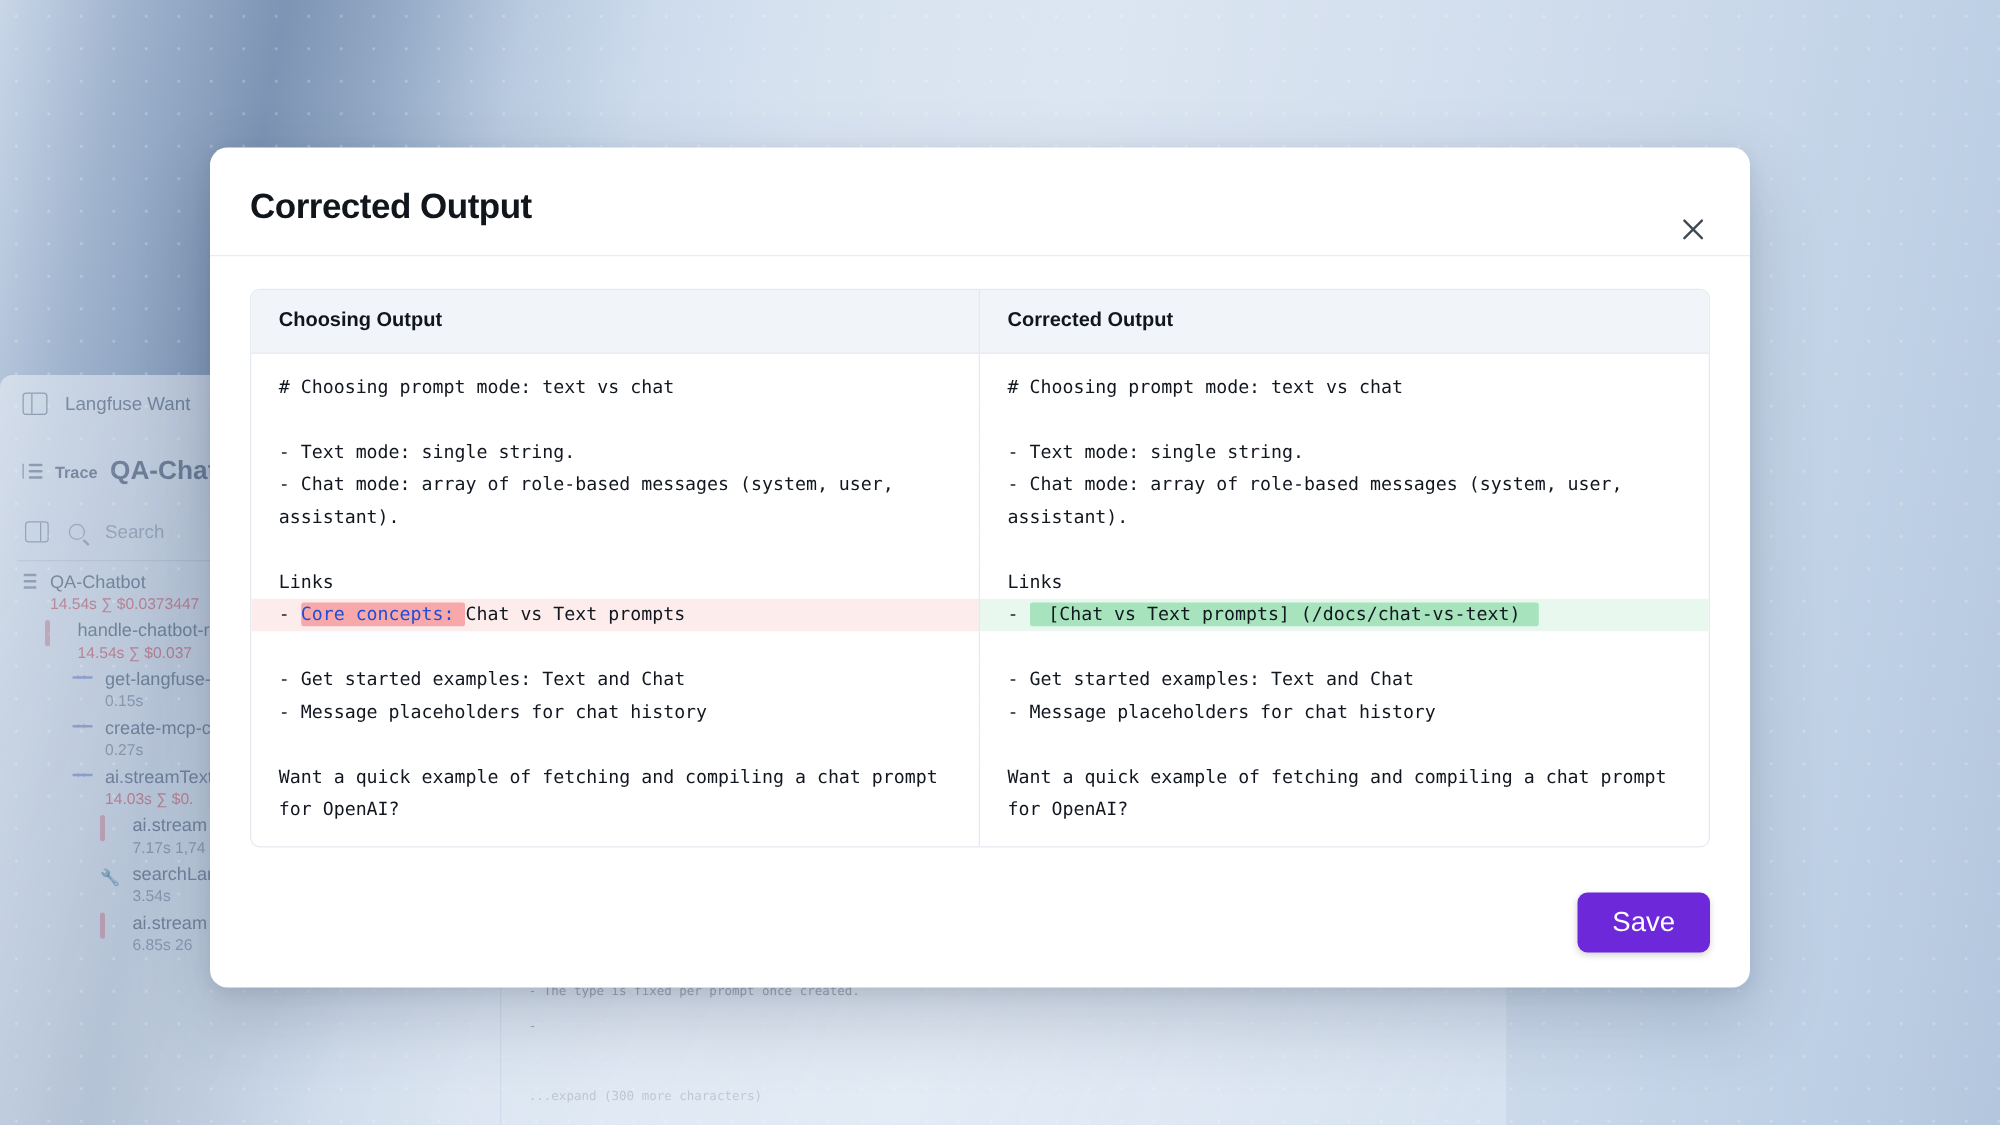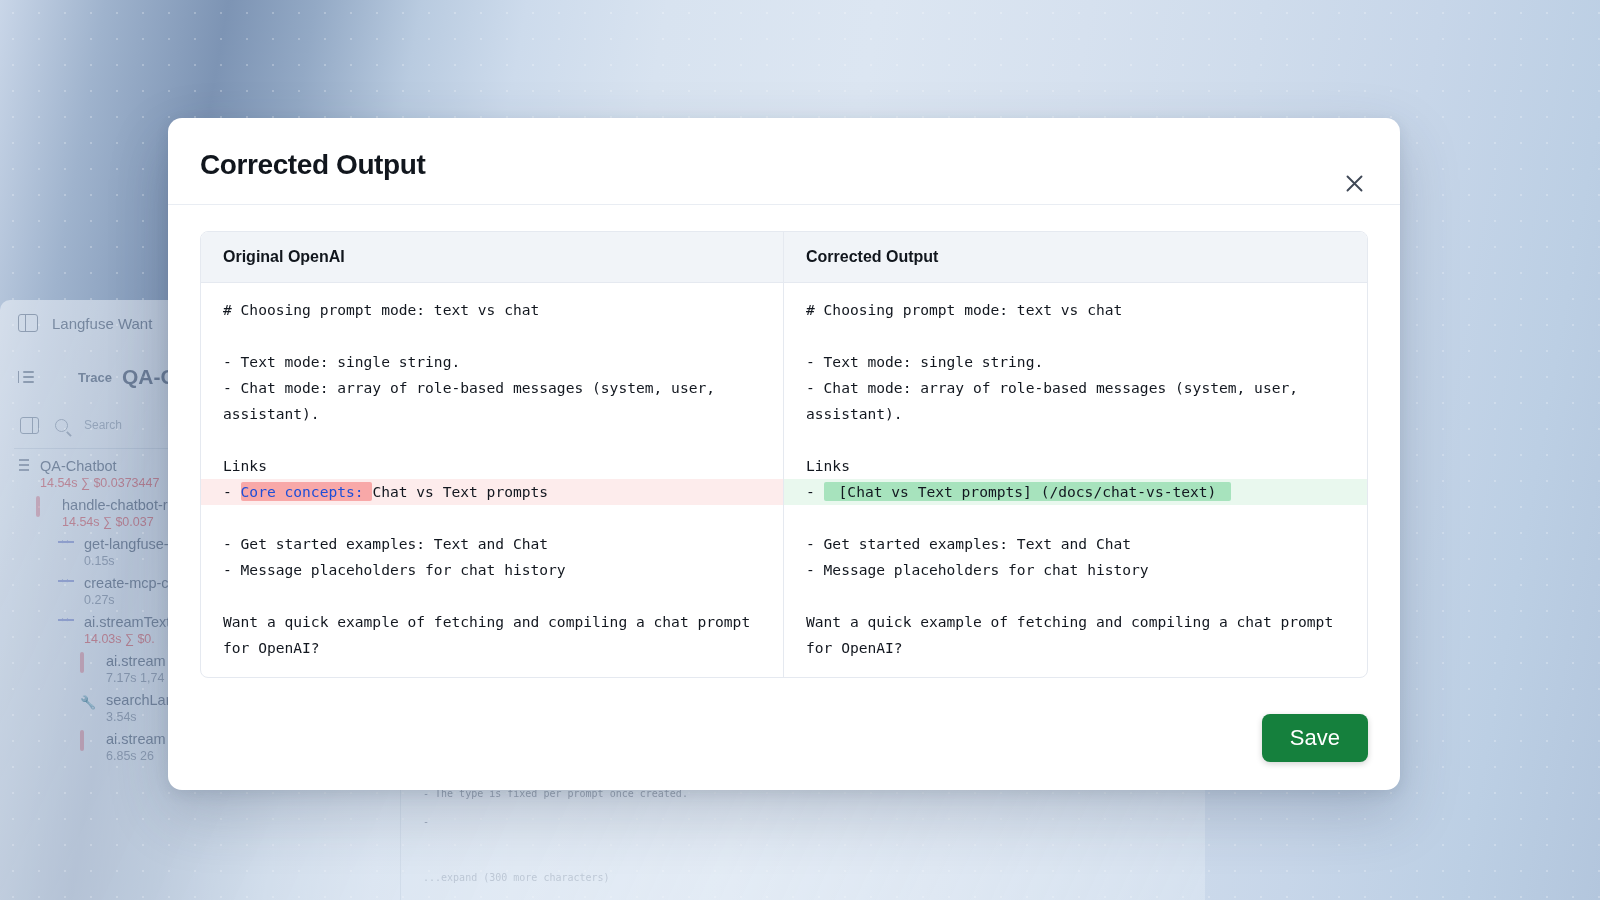--- a/index.html
+++ b/index.html
@@ -77,21 +77,21 @@
   .bg-tree-icon i {
     position: absolute; left: 5px; height: 1.8px; background: #7b8799; border-radius: 1px;
   }
   .bg-tree-icon i:nth-child(1) { top: 1px; width: 11px; }
   .bg-tree-icon i:nth-child(2) { top: 6px; width: 11px; }
   .bg-tree-icon i:nth-child(3) { top: 11px; width: 11px; }
   .bg-tree-icon::before {
     content: ""; position: absolute; left: 0; top: 1px; bottom: 1px;
     border-left: 1.8px solid #7b8799;
   }
-  .bg-trace-label { font-size: 13px; font-weight: 600; color: #5d6b80; margin-left: 34px; }
+  .bg-trace-label { font-size: 13px; font-weight: 600; color: #5d6b80; }
   .bg-trace-title { font-size: 21px; font-weight: 700; color: #56637a; }
 
   .bg-searchbar {
     position: absolute; left: 0; top: 106px; width: 100%; height: 38px;
     display: flex; align-items: center; gap: 16px; padding-left: 20px;
   }
   .bg-collapse-icon {
     width: 19px; height: 17px; border: 1.6px solid #8b97a8; border-radius: 3px; position: relative;
   }
   .bg-collapse-icon::after {
@@ -99,21 +99,21 @@
     border-left: 1.6px solid #8b97a8;
   }
   .bg-search-magnifier {
     width: 13px; height: 13px; border: 1.8px solid #9aa5b5; border-radius: 50%;
     position: relative; flex: none;
   }
   .bg-search-magnifier::after {
     content: ""; position: absolute; right: -5px; bottom: -4px;
     width: 6px; height: 1.8px; background: #9aa5b5; transform: rotate(45deg);
   }
-  .bg-search-text { font-size: 12px; color: #9aa5b5; }
+  .bg-search-text { font-size: 15px; color: #9aa5b5; }
 
   #bg-tree {
     position: absolute; left: 14px; top: 148px; width: 250px;
     border-top: 1px solid rgba(160,175,195,0.35);
     padding-top: 8px;
   }
   .bg-node { display: flex; gap: 8px; margin-bottom: 6px; }
   .bg-node-ico { width: 18px; flex: none; padding-top: 2px; }
   .bg-node-body { min-width: 0; }
   .bg-node-name { font-size: 14.5px; color: #5d6b80; white-space: nowrap; }
@@ -244,21 +244,21 @@
     padding: 1px 15px;
     border-radius: 2px;
   }
 
   #modal-footer {
     padding: 22px 32px 28px 32px;
     display: flex;
     justify-content: flex-end;
   }
   #save-button {
-    background: #15803d;
+    background: #6d28d9;
     color: #ffffff;
     border: none;
     border-radius: 8px;
     font-family: "Liberation Sans", sans-serif;
     font-size: 22px;
     font-weight: 400;
     padding: 11px 28px;
     cursor: pointer;
     box-shadow: 0 2px 6px rgba(0,0,0,0.18);
     line-height: 1.2;
@@ -346,21 +346,21 @@
     <button id="close-button" aria-label="Close">
       <svg width="19" height="19" viewBox="0 0 19 19">
         <path d="M2.5 2.5 L16.5 16.5 M16.5 2.5 L2.5 16.5" stroke="currentColor" stroke-width="1.9" stroke-linecap="round" fill="none"></path>
       </svg>
     </button>
   </div>
 
   <div id="modal-body">
     <div id="diff-table">
       <div id="diff-header">
-        <div class="diff-head-cell left">Original OpenAI</div>
+        <div class="diff-head-cell left">Choosing Output</div>
         <div class="diff-head-cell right">Corrected Output</div>
       </div>
       <div id="diff-rows">
           <div class="diff-row pad-top">
             <div class="diff-cell left"># Choosing prompt mode: text vs chat</div>
             <div class="diff-cell right"># Choosing prompt mode: text vs chat</div>
           </div>
           <div class="diff-row">
             <div class="diff-cell left">&nbsp;</div>
             <div class="diff-cell right">&nbsp;</div>

